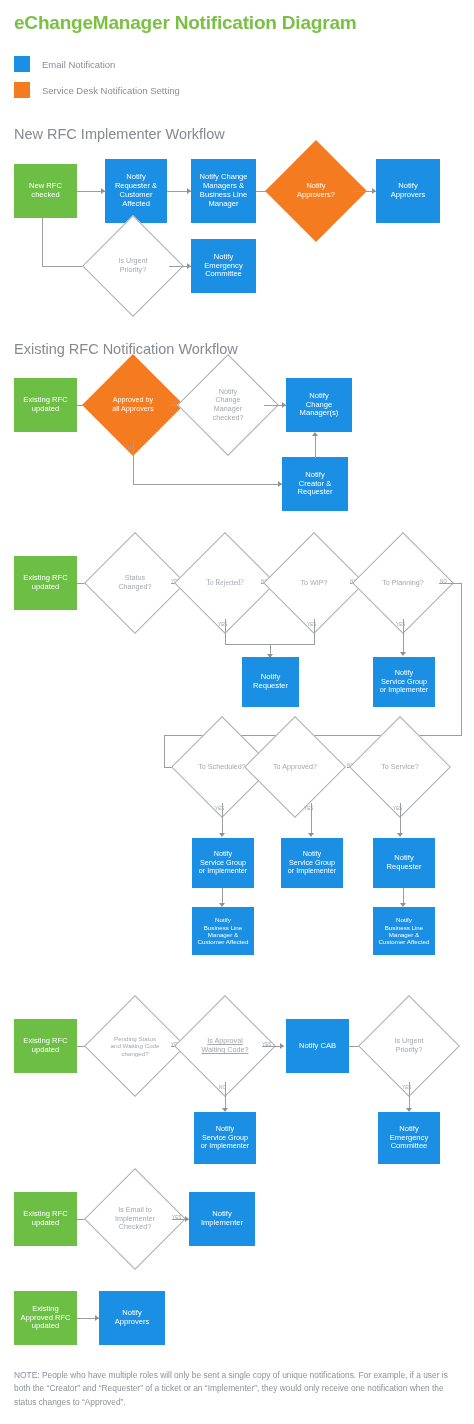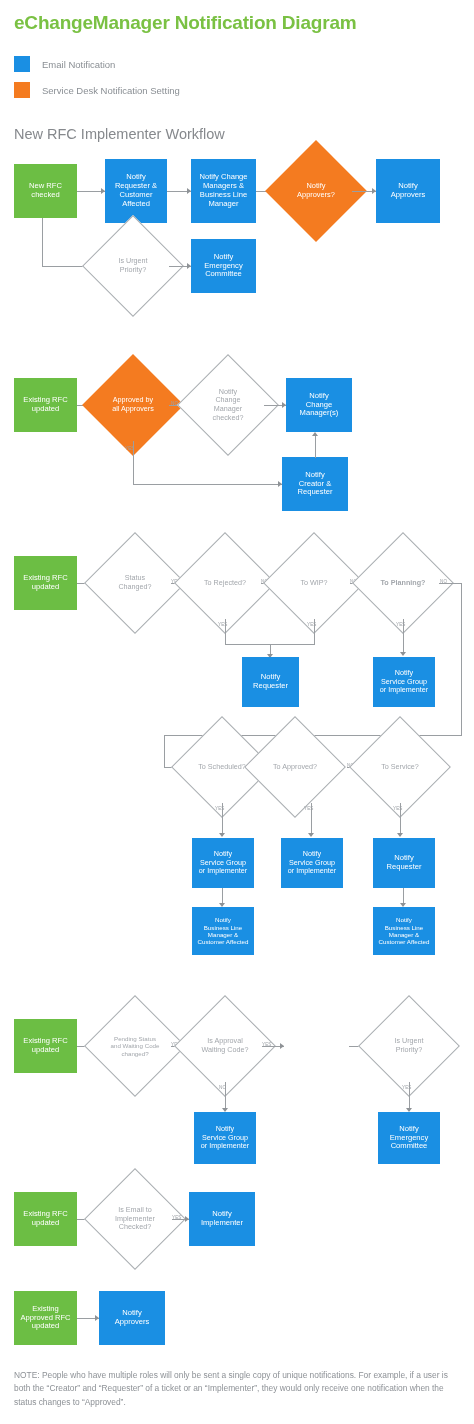--- a/index.html
+++ b/index.html
@@ -149,20 +149,21 @@
   </div>
   <div class="ln h" style="left:169px; top:266px; width:22px;"></div>
   <div class="arrow r" style="left:187px; top:263px;"></div>
 
   <div class="node blue" style="left:191px; top:239px; width:65px; height:54px; font-size:7.6px;">
     <span style="white-space:pre-line">Notify
 Emergency
 Committee</span>
   </div>
 
+  <div class="sec-h" style="top:341px;">Existing RFC Notification Workflow</div>
 
   <div class="node green" style="left:14px; top:378px; width:63px; height:54px; font-size:7.6px;">
     <span style="white-space:pre-line">Existing RFC
 updated</span>
   </div>
   <div class="ln h" style="left:77px; top:405px; width:20px;"></div>
   <div class="arrow r" style="left:93px; top:402px;"></div>
 
   <div class="dia orange" style="left:97px; top:369px; width:72px; height:72px;">
     <div class="shape"></div>
@@ -219,39 +220,39 @@
         <span style="white-space:pre-line">Status
 Changed?</span>
       </div>
   </div>
   <div class="ed" style="left:171px; top:579px;">YES</div>
   <div class="ln h" style="left:171px; top:583px; width:18px;"></div>
   <div class="arrow r" style="left:185px; top:580px;"></div>
 
   <div class="dia" style="left:189px; top:547px; width:72px; height:72px;">
     <div class="shape"></div>
-    <div class="txt" style="font-size:7.2px;">
+    <div class="txt" style="font-size:7.2px;font-family:Liberation Serif, serif;">
         <span style="white-space:pre-line">To Rejected?</span>
       </div>
   </div>
   <div class="ed" style="left:261px; top:579px;">NO</div>
   <div class="ln h" style="left:261px; top:583px; width:17px;"></div>
   <div class="arrow r" style="left:274px; top:580px;"></div>
 
   <div class="dia" style="left:278px; top:547px; width:72px; height:72px;">
     <div class="shape"></div>
     <div class="txt" style="font-size:7.2px;align-items:center;">
         <span style="white-space:pre-line">To WIP?</span>
       </div>
   </div>
   <div class="ed" style="left:350px; top:579px;">NO</div>
   <div class="ln h" style="left:350px; top:583px; width:17px;"></div>
   <div class="arrow r" style="left:363px; top:580px;"></div>
 
-  <div class="dia" style="left:367px; top:547px; width:72px; height:72px;font-weight:bold;">
+  <div class="dia" style="left:367px; top:547px; width:72px; height:72px;">
     <div class="shape"></div>
     <div class="txt" style="font-size:7.2px;">
         <span style="white-space:pre-line">To Planning?</span>
       </div>
   </div>
   <div class="ed" style="left:440px; top:579px;">NO</div>
 
   <div class="ed" style="left:218px; top:622px;">YES</div>
   <div class="ln v" style="left:225px; top:619px; height:25px;"></div>
 
@@ -368,29 +369,32 @@
 and Waiting Code
 changed?</span>
       </div>
   </div>
   <div class="ed" style="left:171px; top:1042px;">YES</div>
   <div class="ln h" style="left:171px; top:1046px; width:18px;"></div>
   <div class="arrow r" style="left:185px; top:1043px;"></div>
 
   <div class="dia" style="left:189px; top:1010px; width:72px; height:72px;">
     <div class="shape"></div>
-    <div class="txt" style="font-size:7.2px;">
+    <div class="txt" style="font-size:7.2px;text-decoration:underline;">
         <span style="white-space:pre-line">Is Approval
 Waiting Code?</span>
       </div>
   </div>
   <div class="ed" style="left:262px; top:1042px;">YES</div>
   <div class="ln h" style="left:262px; top:1046px; width:22px;"></div>
   <div class="arrow r" style="left:280px; top:1043px;"></div>
 
+  <div class="node blue" style="left:286px; top:1019px; width:63px; height:54px; font-size:7.6px;">
+    <span style="white-space:pre-line">Notify CAB</span>
+  </div>
   <div class="ln h" style="left:349px; top:1046px; width:24px;"></div>
   <div class="arrow r" style="left:369px; top:1043px;"></div>
 
   <div class="dia" style="left:373px; top:1010px; width:72px; height:72px;">
     <div class="shape"></div>
     <div class="txt" style="font-size:7.2px;">
         <span style="white-space:pre-line">Is Urgent
 Priority?</span>
       </div>
   </div>

